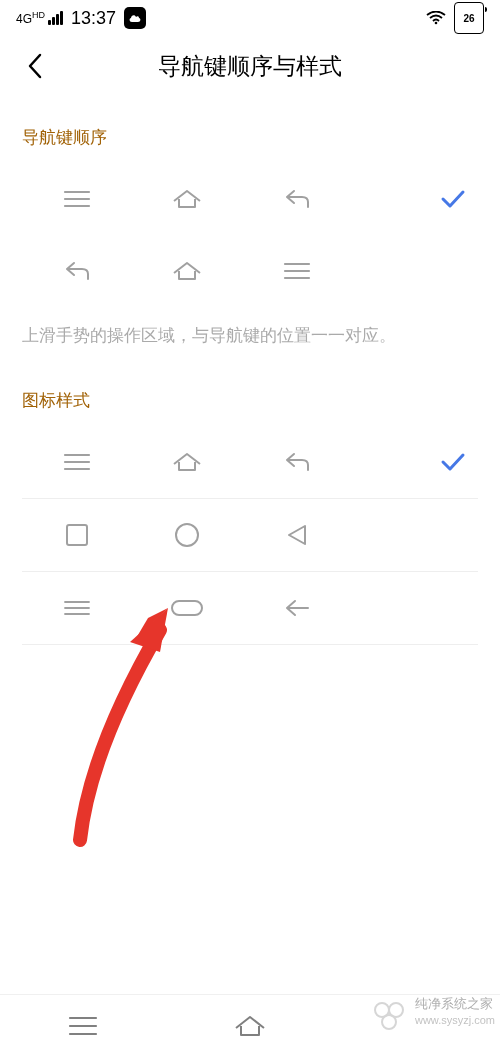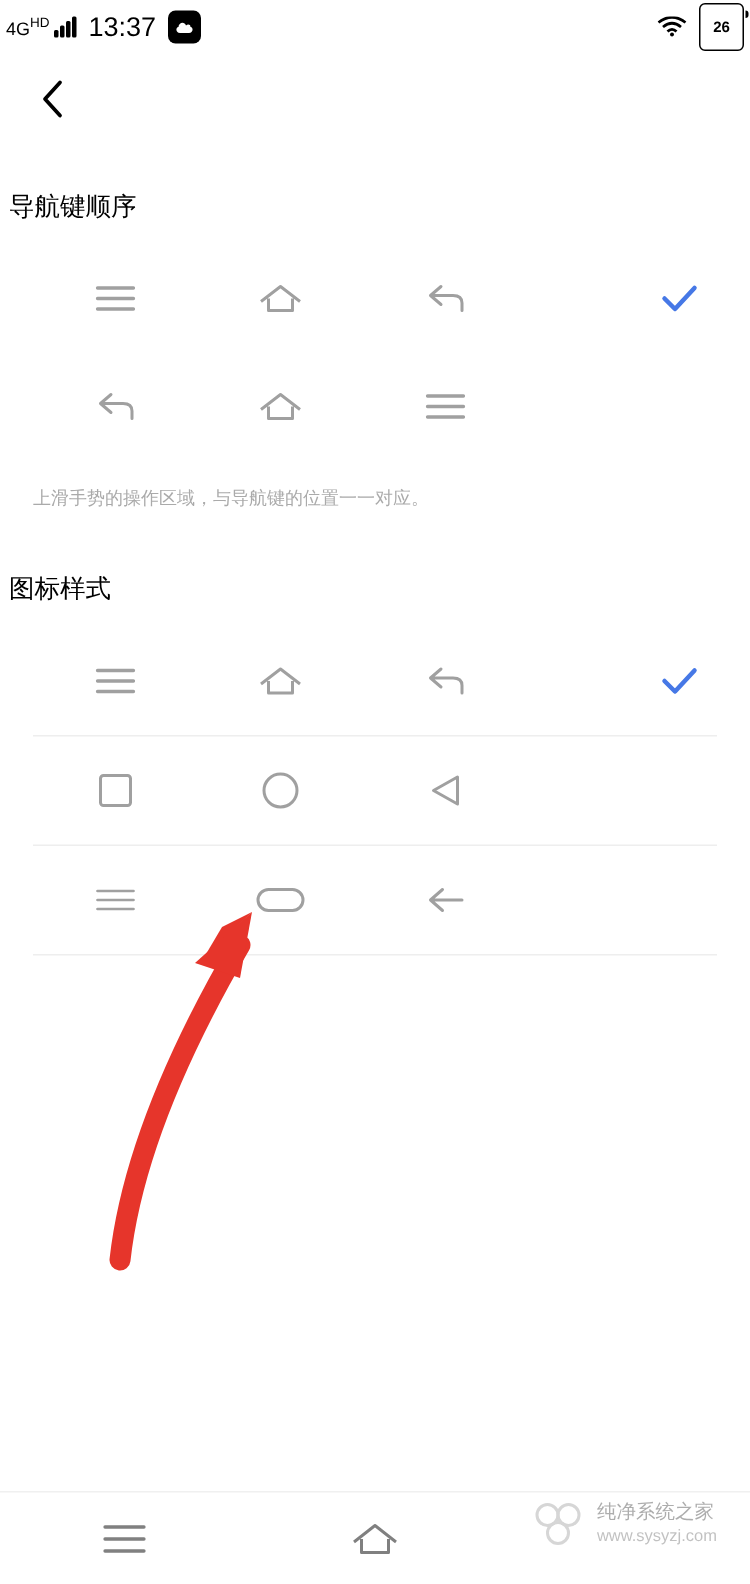--- a/index.html
+++ b/index.html
@@ -13,21 +13,21 @@
       background: #fff;
       font-family: -apple-system, "PingFang SC", "Microsoft YaHei", sans-serif;
       position: relative;
       overflow: hidden;
     }
     .status-bar {
       height: 36px;
       display: flex;
       align-items: center;
       justify-content: space-between;
-      padding: 0 4px;
+      padding: 0 16px;
       font-size: 18px;
       font-weight: 500;
       color: #000;
     }
     .status-left {
       display: flex;
       align-items: center;
       gap: 8px;
     }
     .status-right {
@@ -111,23 +111,23 @@
       justify-content: center;
     }
     .title {
       flex: 1;
       text-align: center;
       font-size: 23px;
       font-weight: 500;
       color: #000;
     }
     .section-label {
-      padding: 30px 6px 14px;
+      padding: 30px 22px 14px;
       font-size: 17px;
-      color: #000000;
+      color: #a16207;
     }
     .option-row {
       display: flex;
       align-items: center;
       padding: 16px 22px;
       height: 72px;
     }
     .option-icons {
       flex: 1;
       display: flex;
@@ -144,21 +144,21 @@
     }
     .check {
       width: 50px;
       display: flex;
       align-items: center;
       justify-content: center;
       margin-left: auto;
     }
     .hint {
       padding: 16px 22px 10px;
-      font-size: 12px;
+      font-size: 17px;
       color: #aaa;
       line-height: 1.5;
     }
     .divider {
       height: 1px;
       background: #eee;
       margin: 0 22px;
     }
     .arrow-annotation {
       position: absolute;
@@ -178,24 +178,24 @@
       border-top: 1px solid #f0f0f0;
     }
     .nav-slot {
       flex: 1;
       display: flex;
       align-items: center;
       justify-content: center;
     }
     .watermark {
       position: absolute;
-      right: 22px;
+      right: 5px;
       bottom: 20px;
       display: flex;
-      align-items: center;
+      align-items: flex-start;
       gap: 6px;
       opacity: 0.6;
     }
     .watermark-icon {
       width: 40px;
       height: 40px;
     }
     .watermark-text {
       font-size: 11px;
       color: #999;
@@ -238,20 +238,21 @@
     </span>
   </div>
 </div>
 
 <div class="header">
   <div class="back-btn">
     <svg width="16" height="26" viewBox="0 0 16 26">
       <path d="M13 2 L3 13 L13 24" stroke="#000" stroke-width="2.5" fill="none" stroke-linecap="round" stroke-linejoin="round"></path>
     </svg>
   </div>
+  <div class="title">导航键顺序与样式</div>
 </div>
 
 <div class="section-label">导航键顺序</div>
 
 <div class="option-row">
   <div class="option-icons">
     <span class="icon-slot">
       <svg width="28" height="20" viewBox="0 0 28 20">
           <path d="M2 3 H26 M2 10 H26 M2 17 H26" stroke="#a0a0a0" stroke-width="2.2" stroke-linecap="round"></path>
         </svg>

